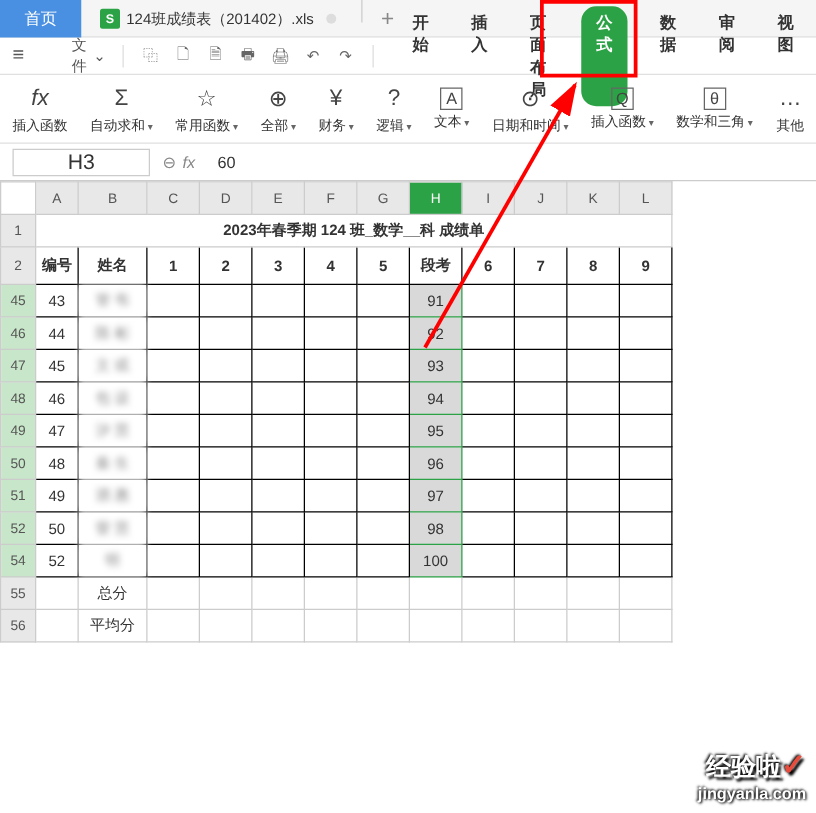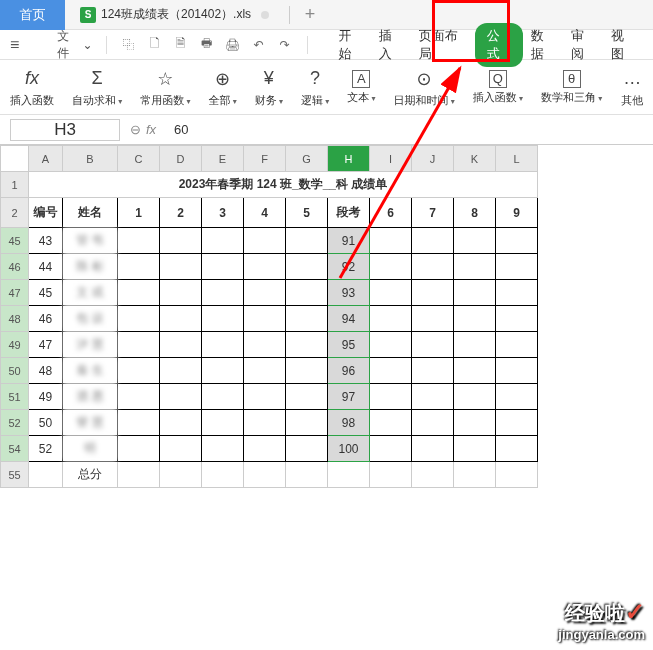--- a/index.html
+++ b/index.html
@@ -1,34 +1,34 @@
 <!DOCTYPE html>
 <html><head>
 <meta charset="utf-8">
 <style>
   * { box-sizing: border-box; margin: 0; padding: 0; }
   body { font-family: "Microsoft YaHei", Arial, sans-serif; font-size: 12px; color: #333; background: #fff; width: 653px; height: 650px; overflow: hidden; position: relative; }
   
   
-  .tab-bar { height: 30px; background: #f5f5f5; display: flex; align-items: center; border-bottom: 1px solid #e0e0e0; }
+  .tab-bar { height: 30px; background: #f5f5f5; display: flex; border-bottom: 1px solid #e0e0e0; }
   .home-tab { width: 65px; height: 30px; background: #4a90e2; color: #fff; display: flex; align-items: center; justify-content: center; font-size: 13px; }
   .file-tab { padding: 0 15px; height: 30px; display: flex; align-items: center; gap: 5px; }
   .xls-icon { width: 16px; height: 16px; background: #2ba245; display: inline-flex; align-items: center; justify-content: center; color: #fff; font-size: 10px; font-weight: bold; border-radius: 2px; }
   .tab-dot { width: 8px; height: 8px; border-radius: 50%; background: #ddd; margin-left: 5px; }
   .tab-divider { width: 1px; height: 18px; background: #ccc; margin: 0 5px; }
   .new-tab { width: 30px; height: 30px; display: flex; align-items: center; justify-content: center; color: #888; font-size: 18px; }
   
   
   .menu-bar { height: 30px; display: flex; align-items: center; padding: 0 10px; gap: 10px; border-bottom: 1px solid #e0e0e0; }
   .menu-icon { font-size: 16px; color: #555; }
   .file-menu { display: flex; align-items: center; gap: 3px; color: #555; margin-left: 28px; }
   .menu-sep { width: 1px; height: 18px; background: #ddd; margin: 0 3px; }
   .qa-icons { display: flex; gap: 8px; align-items: center; }
   .qa-icon { width: 18px; height: 18px; display: flex; align-items: center; justify-content: center; color: #666; }
-  .ribbon-tabs { display: flex; margin-left: 10px; }
+  .ribbon-tabs { display: flex; gap: 18px; margin-left: 10px; font-weight: bold; }
   .ribbon-tab { font-size: 13px; color: #333; padding: 4px 8px; }
   .ribbon-tab.active { background: #2ba245; color: #fff; border-radius: 12px; padding: 4px 12px; }
   
   
   .ribbon-icons { height: 55px; display: flex; align-items: center; padding: 5px 10px; gap: 18px; border-bottom: 1px solid #e0e0e0; }
   .ribbon-item { display: flex; flex-direction: column; align-items: center; gap: 2px; }
   .rib-icon { width: 24px; height: 24px; display: flex; align-items: center; justify-content: center; font-size: 18px; color: #444; }
   .rib-label { font-size: 11px; color: #333; white-space: nowrap; }
   .rib-drop::after { content: " ▾"; font-size: 8px; color: #666; }
   
@@ -359,20 +359,35 @@
           <td></td>
     <td></td>
           <td></td>
     <td></td>
           <td></td>
     <td></td>
           <td></td>
     <td></td>
           <td></td>
         </tr>
+        <tr>
+          <th class="row-head">56</th>
+    <td></td>
+    <td>平均分</td>
+    <td></td>
+          <td></td>
+    <td></td>
+          <td></td>
+    <td></td>
+          <td></td>
+    <td></td>
+          <td></td>
+    <td></td>
+          <td></td>
+        </tr>
       </tbody>
   </table>
 </div>
 
 <div class="watermark">
   <div class="cn"><span>经验啦</span><span class="ck">✓</span></div>
   <div class="en">jingyanla.com</div>
 </div>
 
 </body></html>

